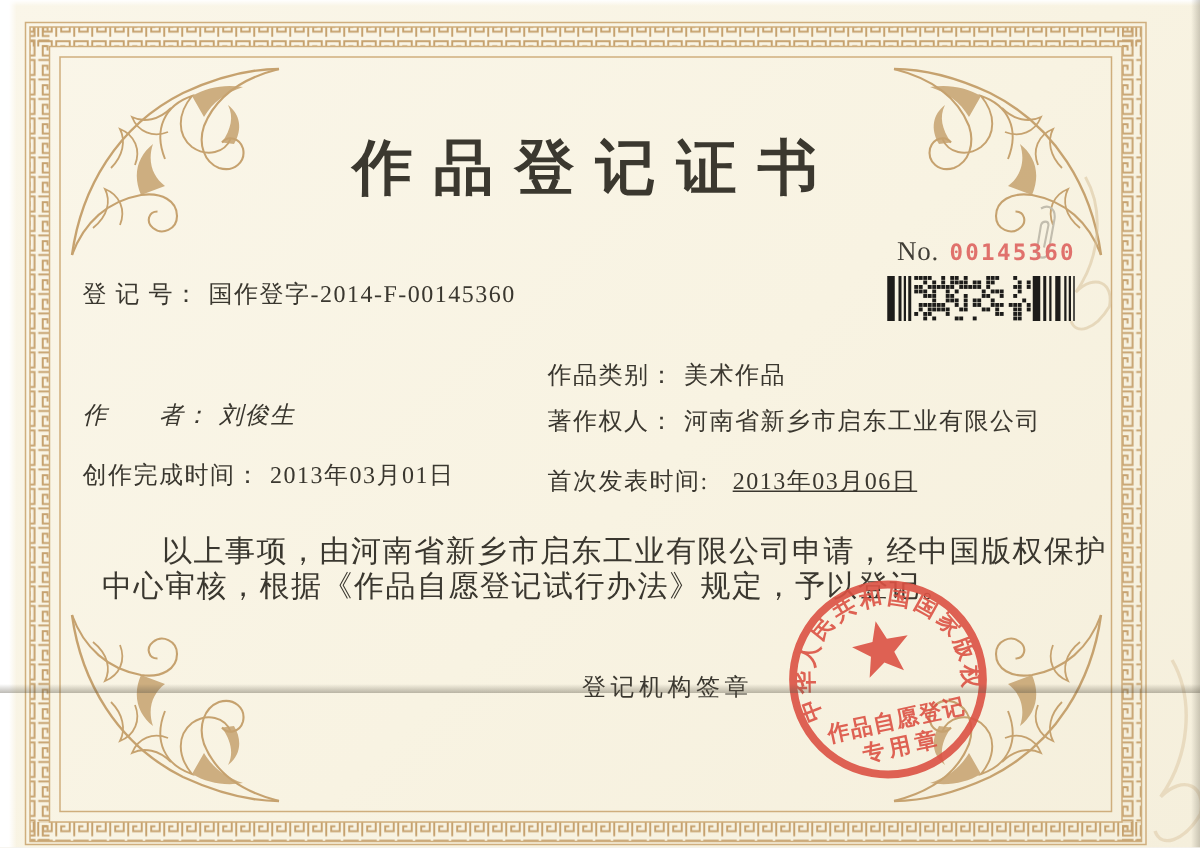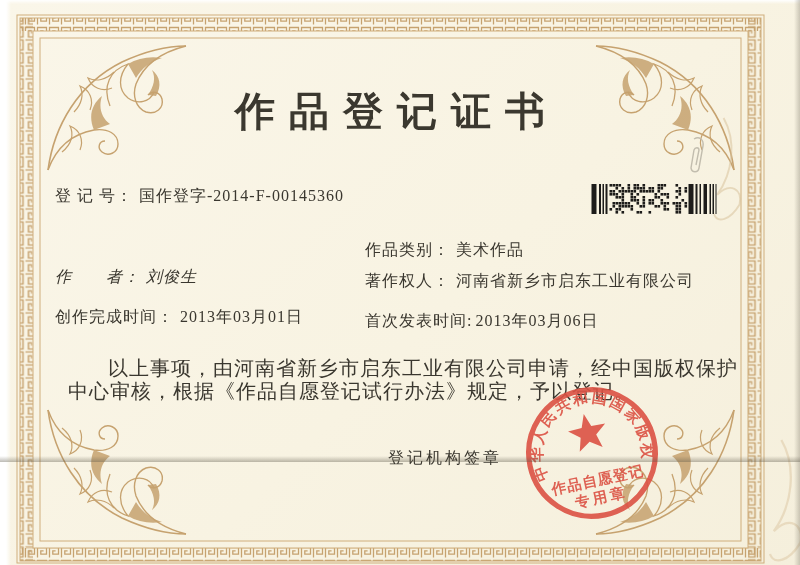--- a/index.html
+++ b/index.html
@@ -82,20 +82,23 @@
     <use href="#orn" transform="translate(738,538) scale(-1,-1)"></use>
 
     <use href="#leafwm" transform="translate(714,118) scale(1.6)" opacity="0.55"></use>
     <use href="#leafwm" transform="translate(770,440) scale(1.9)" opacity="0.45"></use>
 
     <path d="M694,139 C699,136 704,139 703,146 L699,168 C698,173 692,173 691,168 L694,150 C695,147 699,147 699,150 L696,165" fill="none" stroke="#c2bdae" stroke-width="1.4"></path>
   </svg>
 
   <div id="title">作品登记证书</div>
 
+  <div id="serial">
+    <span>No.</span><span class="num">00145360</span>
+  </div>
 
   <svg id="barcode" width="138" height="30" viewBox="0 0 125 30">
       <rect x="0" y="0" width="5" height="30" fill="#1d1c1a"></rect>
       <rect x="7.5" y="0" width="2" height="30" fill="#1d1c1a"></rect>
       <rect x="11" y="0" width="1.5" height="30" fill="#1d1c1a"></rect>
       <rect x="14" y="0" width="2" height="30" fill="#1d1c1a"></rect>
       <rect x="18" y="0" width="2.6" height="2.6" fill="#1d1c1a"></rect>
       <rect x="18" y="6" width="2.6" height="2.6" fill="#1d1c1a"></rect>
       <rect x="18" y="9" width="2.6" height="2.6" fill="#1d1c1a"></rect>
       <rect x="18" y="24" width="2.6" height="2.6" fill="#1d1c1a"></rect>
@@ -234,21 +237,21 @@
     <span class="lbl">作　　者：</span><span class="val">刘俊生</span>
   </div>
   <div class="t" style="left:365px;top:271px;">
     <span class="lbl">著作权人：</span><span class="val">河南省新乡市启东工业有限公司</span>
   </div>
 
   <div class="t" style="left:55px;top:307px;text-align:right;">
     <span class="lbl">创作完成时间：</span><span class="val">2013年03月01日</span>
   </div>
   <div class="t" style="left:365px;top:311px;">
-    <span class="lbl">首次发表时间:</span><span class="val" style="margin-left:3px;">2013年03月06日</span>
+    <span class="lbl">首次发表时间:</span><span class="val" style="margin-left:16px;text-decoration:underline;">2013年03月06日</span>
   </div>
 
   <p id="statement">以上事项，由河南省新乡市启东工业有限公司申请，经中国版权保护中心审核，根据《作品自愿登记试行办法》规定，予以登记。</p>
 
   <div class="t" style="left:388px;top:448px;letter-spacing:3px;">
     <span>登记机构签章</span>
   </div>
 
   <svg id="stamp" viewBox="0 0 130 130">
     <circle cx="65" cy="65" r="60.5" fill="none" stroke="#dc5244" stroke-width="5"></circle>

